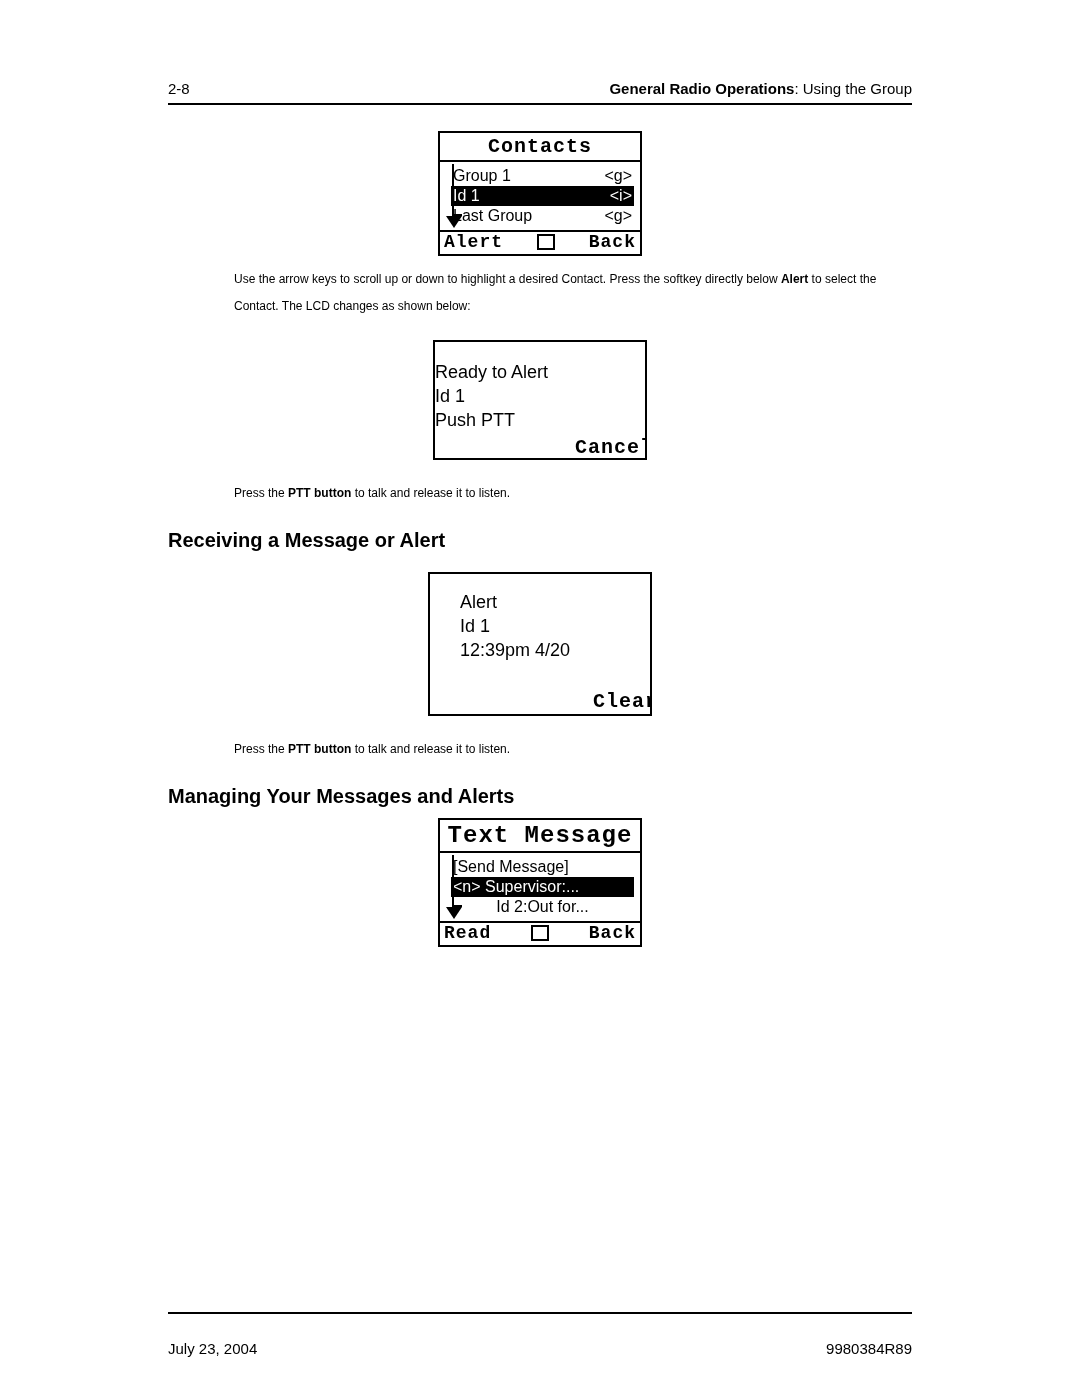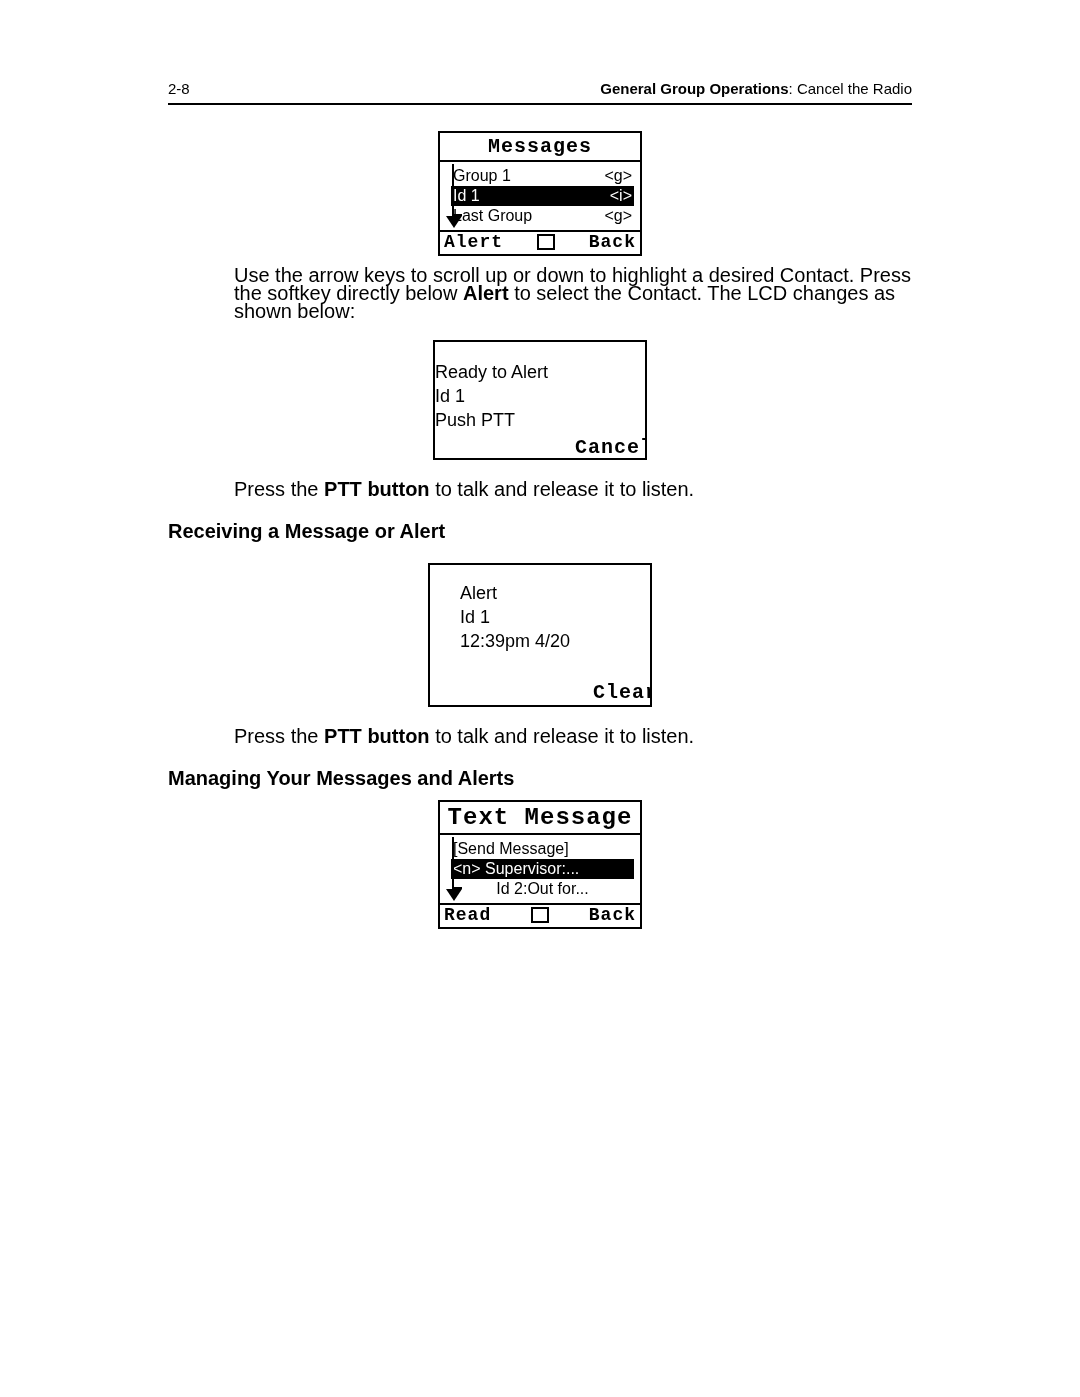--- a/index.html
+++ b/index.html
@@ -11,21 +11,21 @@
   .lcd1{width:200px}
   .lcd-title{font-family:"Lucida Console","Courier New",monospace;font-weight:bold;font-size:20px;text-align:center;letter-spacing:1px;padding:2px 0;border-bottom:2px solid #000}
   .list-area{position:relative;padding:4px 6px 4px 11px;font-size:16px}
   .arrow-widget{position:absolute;left:4px;top:2px;bottom:2px;width:18px}
   .arrow-line{border-left:2px solid #000;border-bottom:2px solid #000;position:absolute;left:8px;top:0;width:8px;height:calc(100% - 14px)}
   .arrow-head{position:absolute;left:2px;bottom:0;width:0;height:0;border-left:8px solid transparent;border-right:8px solid transparent;border-top:12px solid #000}
   .list-row{display:flex;justify-content:space-between;padding:0 2px;line-height:20px;font-family:Arial,sans-serif}
   .list-row.sel{background:#000;color:#fff}
   .softkey-bar{display:flex;justify-content:space-between;align-items:center;font-family:"Lucida Console","Courier New",monospace;font-weight:bold;font-size:18px;letter-spacing:1px;padding:0 4px 2px 4px;border-top:2px solid #000}
   .center-icon{width:14px;height:12px;border:2px solid #000;display:inline-block}
-  .body-text{font-size:20px;line-height:18px;margin:10px 0 10px 66px}
+  .body-text{font-size:12px;line-height:27px;margin:10px 0 10px 66px}
   .ptt-lcd{width:210px;border:2.5px solid #000;margin:20px auto;padding:0}
   .ptt-inner{padding:18px 0 4px 0;text-align:left;font-size:18px;line-height:24px}
   .ptt-soft{text-align:right;font-family:"Lucida Console","Courier New",monospace;font-weight:bold;font-size:20px;letter-spacing:1px;padding-right:2px;overflow:hidden}
   .h2{font-weight:bold;font-size:20px;margin:22px 0 8px 0}
   .two-lcd{display:flex;justify-content:space-around;gap:80px;margin:20px 60px}
   .small-lcd{border:2.5px solid #000;width:220px;height:140px;display:flex;flex-direction:column;justify-content:space-between}
   .small-body{padding:16px 0 0 30px;font-size:18px;line-height:24px}
   .small-body.center{padding:0;display:flex;flex-direction:column;align-items:center;justify-content:center;height:100%}
   .small-soft{text-align:right;font-family:"Lucida Console","Courier New",monospace;font-weight:bold;font-size:20px;letter-spacing:1px;padding:0 2px 2px 0;overflow:hidden}
   .footer{position:absolute;left:90px;right:90px;bottom:40px}
@@ -33,27 +33,27 @@
   b{font-weight:bold}
 </style>
 </head>
 <body>
 
 <div class="page">
 
   <div class="hdr">
     <span>2-8</span>
     <span class="right">
-      <b>General Group Operations</b><span>: Cancel the Radio</span>
+      <b>General Radio Operations</b><span>: Using the Group</span>
     </span>
   </div>
   <div class="hr"></div>
 
   <div class="lcd lcd1">
-    <div class="lcd-title">Messages</div>
+    <div class="lcd-title">Contacts</div>
     <div class="list-area">
       <div class="arrow-widget">
         <div class="arrow-line"></div>
           <div class="arrow-head"></div>
       </div>
       <div class="list-row">
         <span>Group 1</span>
         <span>&lt;g&gt;</span>
       </div>
       <div class="list-row sel">
@@ -128,14 +128,21 @@
       </div>
     </div>
     <div class="softkey-bar">
       <span>Read</span>
       <span class="center-icon"></span>
       <span>Back</span>
     </div>
   </div>
 
 
+  <div class="footer">
+    <div class="hr"></div>
+    <div class="ftr">
+      <span>July 23, 2004</span>
+      <span>9980384R89</span>
+    </div>
+  </div>
 
 </div>
 
 </body></html>

